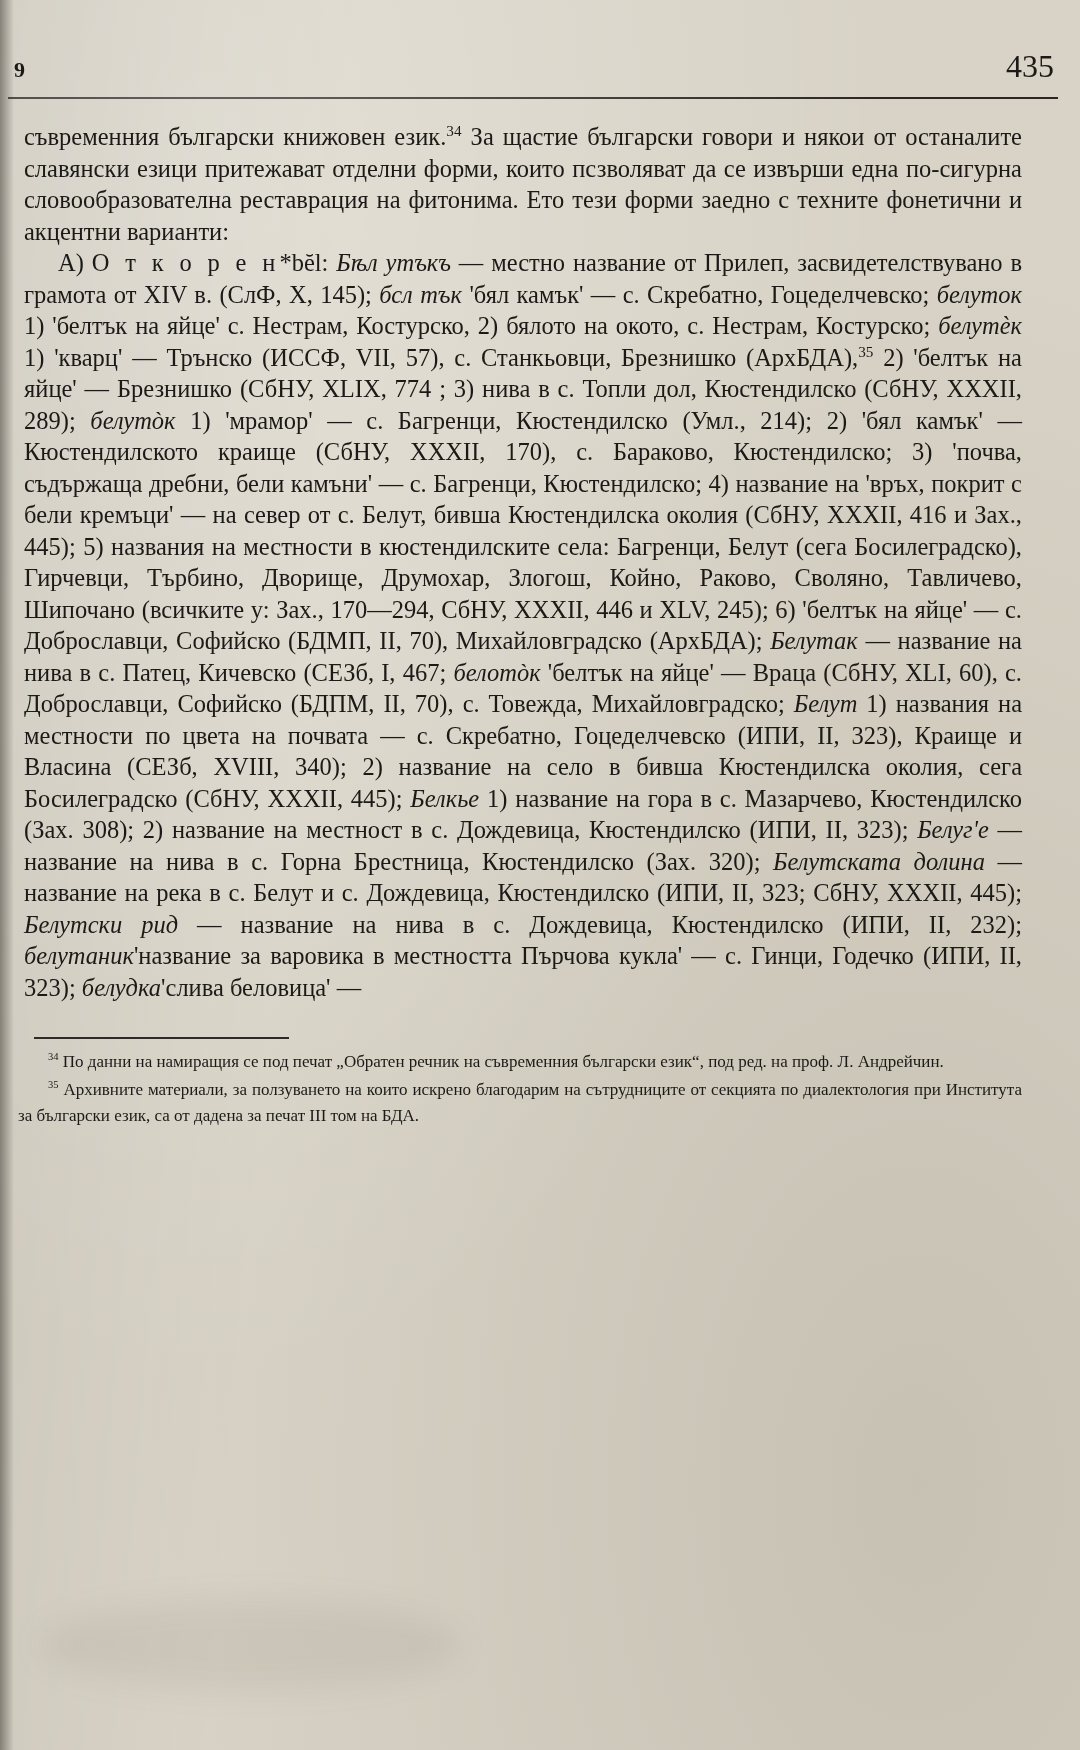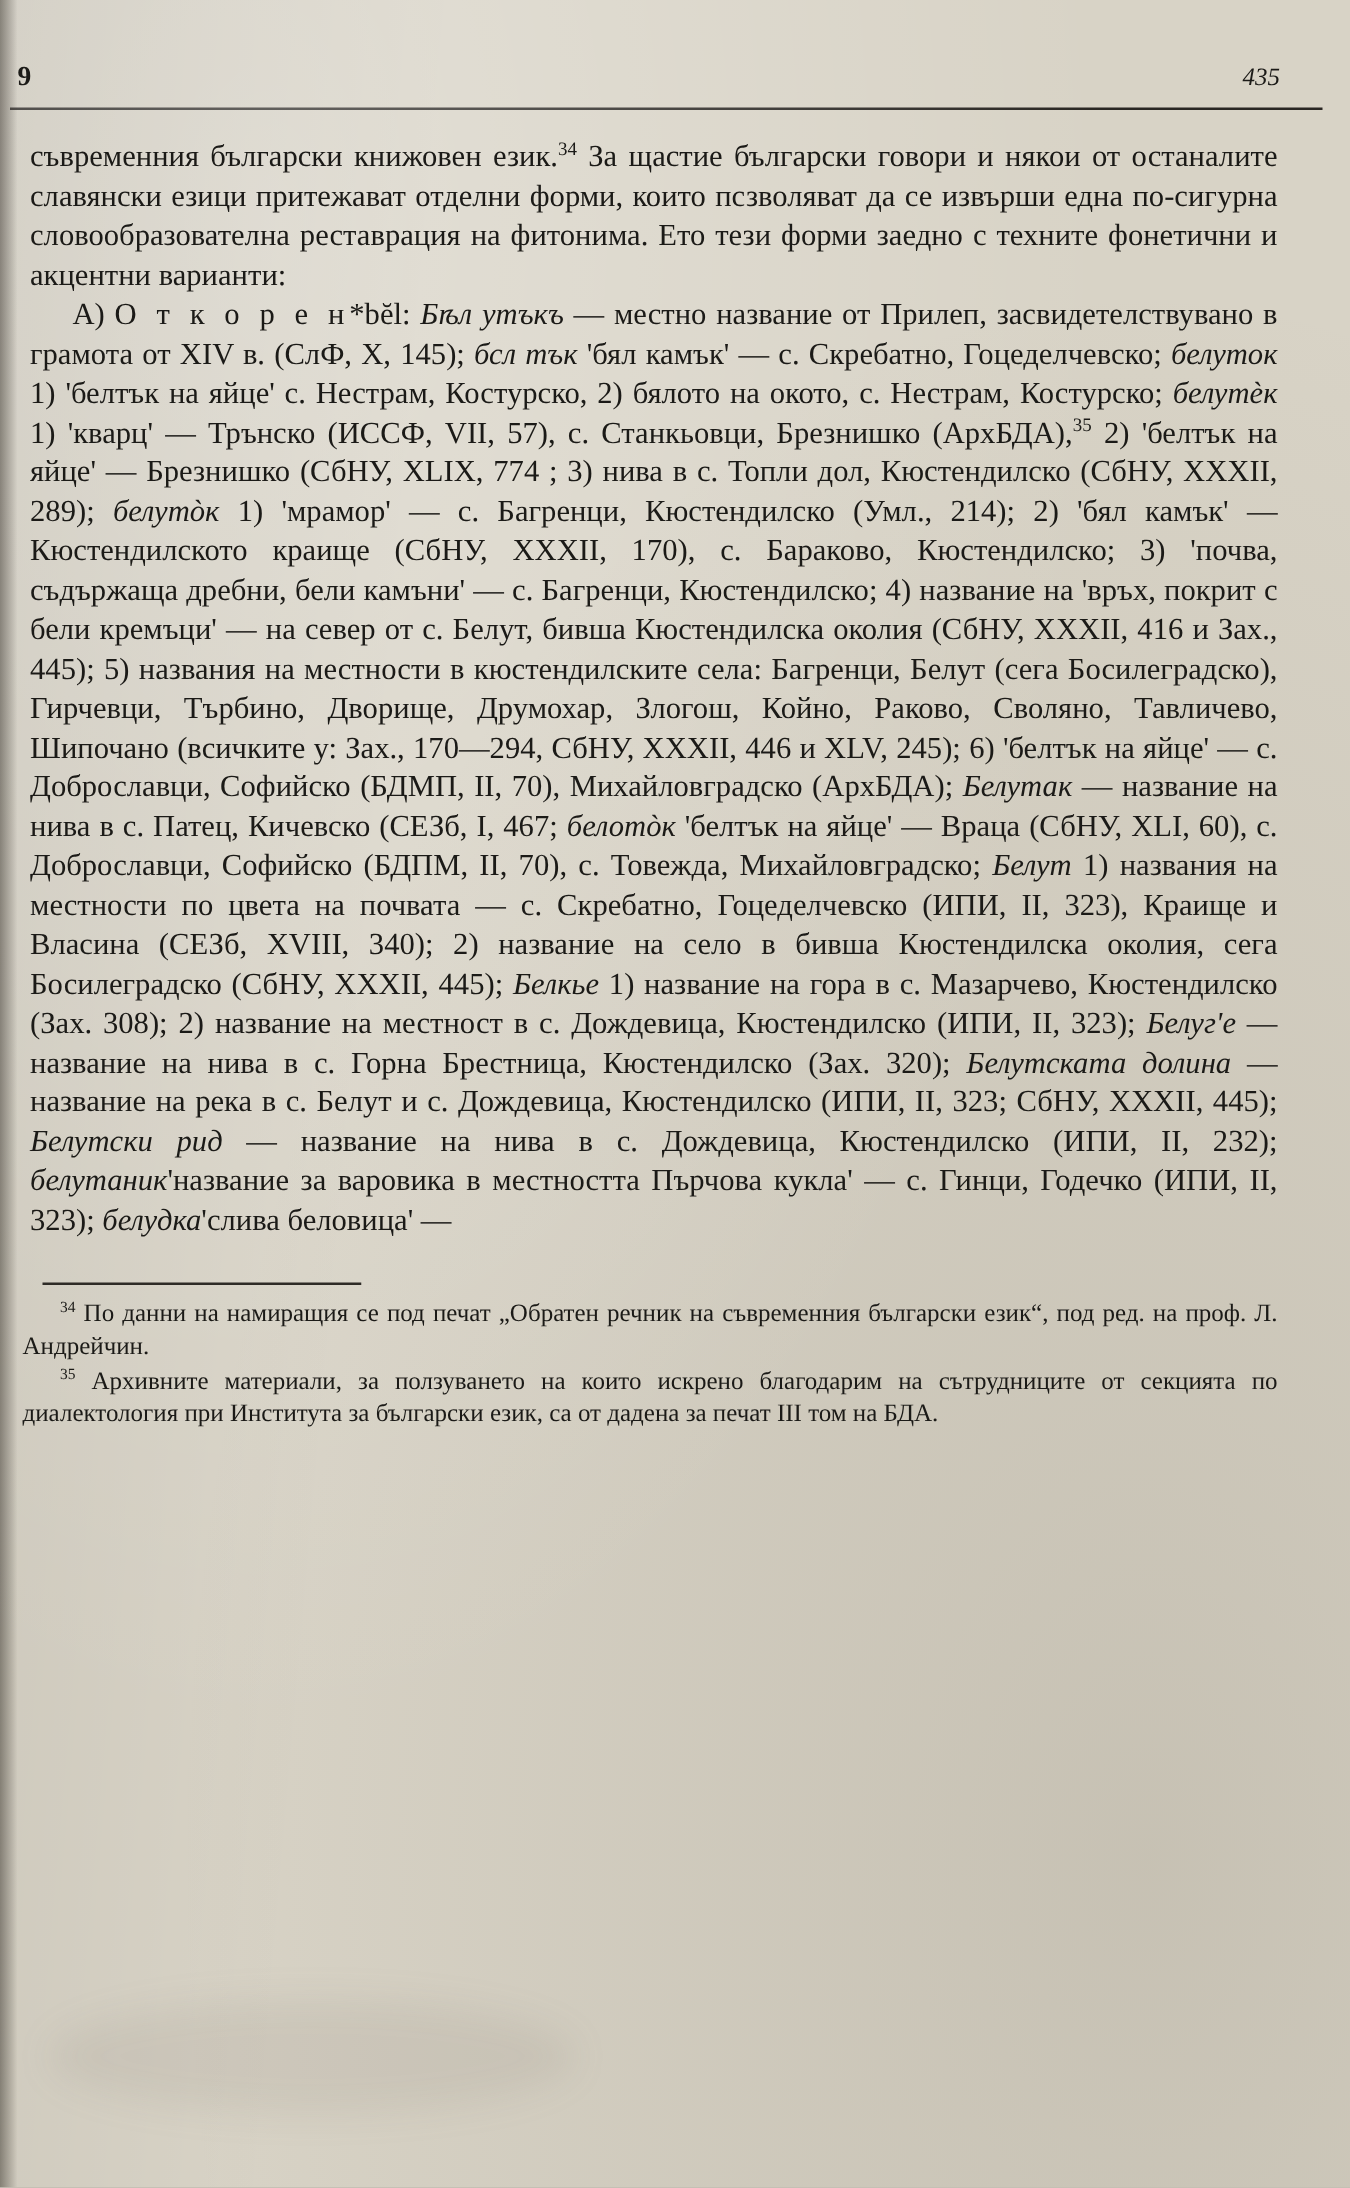--- a/index.html
+++ b/index.html
@@ -56,24 +56,23 @@
     width: 40px;
   }
   .runhead .title {
     flex: 1;
     text-align: center;
     font-size: 21px;
     letter-spacing: 0.6px;
     margin-left: -40px;
   }
   .runhead .folio-right {
-    font-size: 20px;
+    font-size: 32px;
     width: 90px;
-    text-align: center;
-    font-style: italic;
+    text-align: right;
   }
   .rule {
     height: 2px;
     background: #2a2723;
     margin: 12px 22px 0 8px;
   }
 
   
   .body {
     margin: 22px 24px 0 16px;
@@ -98,21 +97,21 @@
 
   
   .fn-rule {
     width: 255px;
     height: 2px;
     background: #2e2b26;
     margin: 34px 0 10px 26px;
   }
   .footnotes {
     margin: 0 24px 0 10px;
-    font-size: 20px;
+    font-size: 17px;
     line-height: 26px;
     text-align: justify;
   }
   .footnotes p { margin: 0 0 2px 0; }
   .fn-indent { text-indent: 30px; }
 
   .smudge {
     position: absolute;
     border-radius: 50%;
     pointer-events: none;

